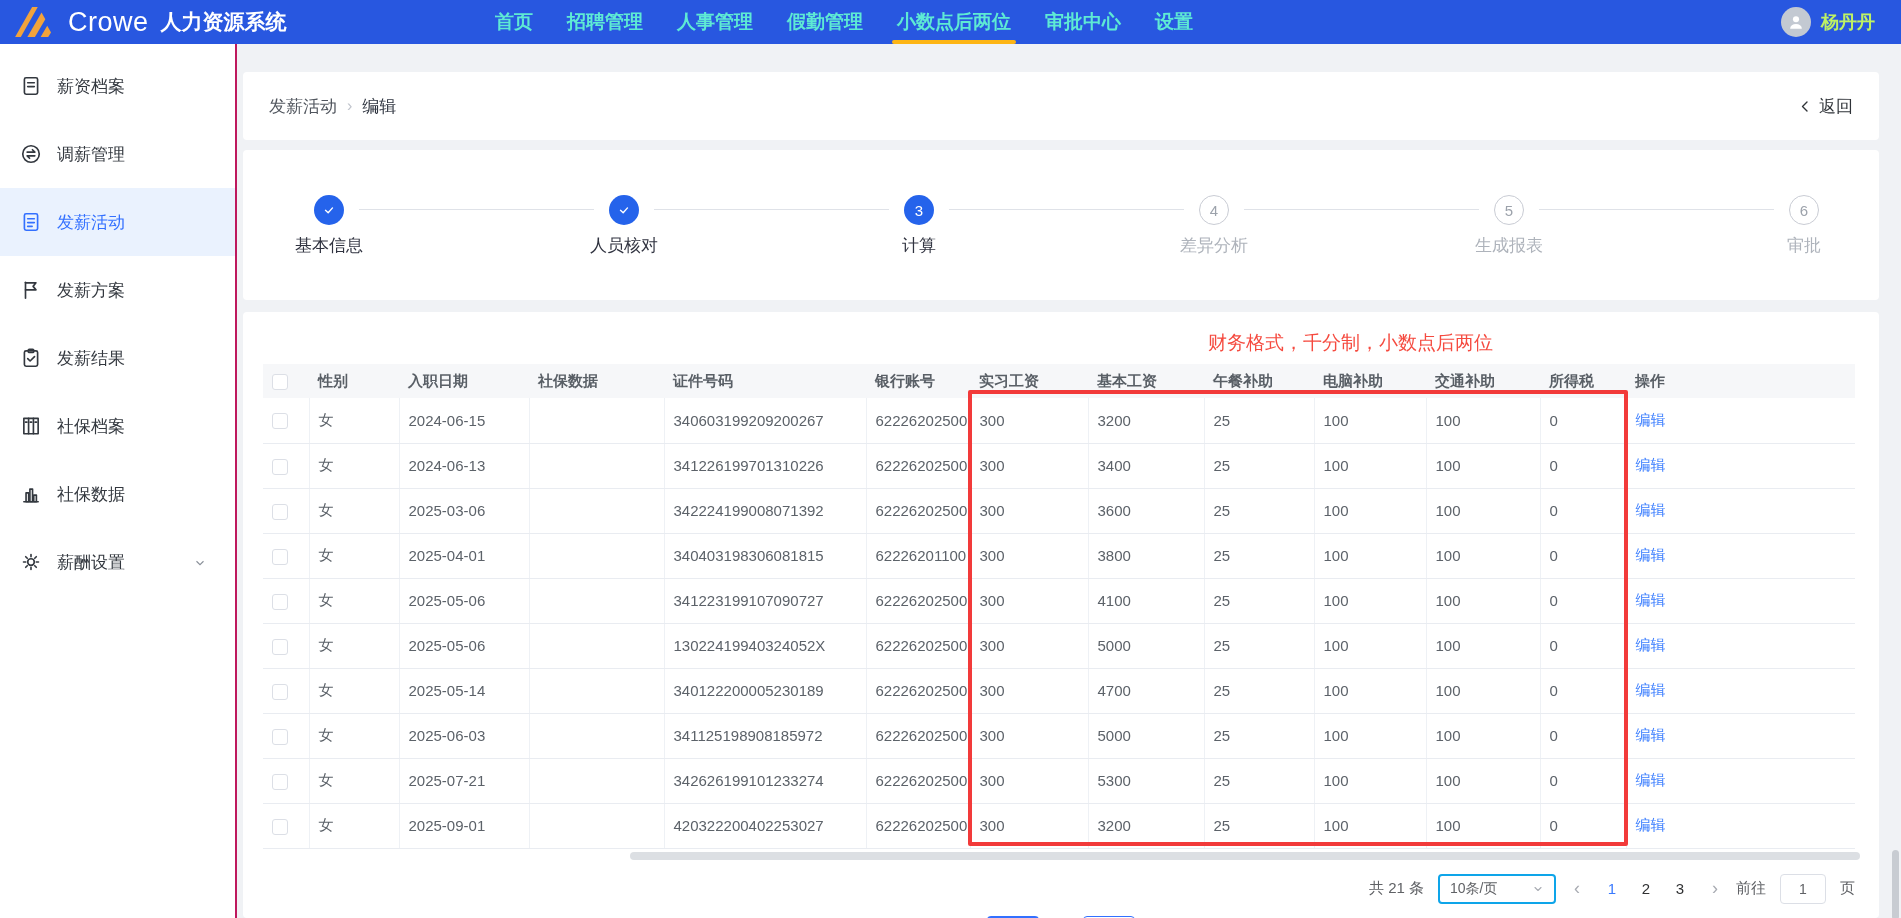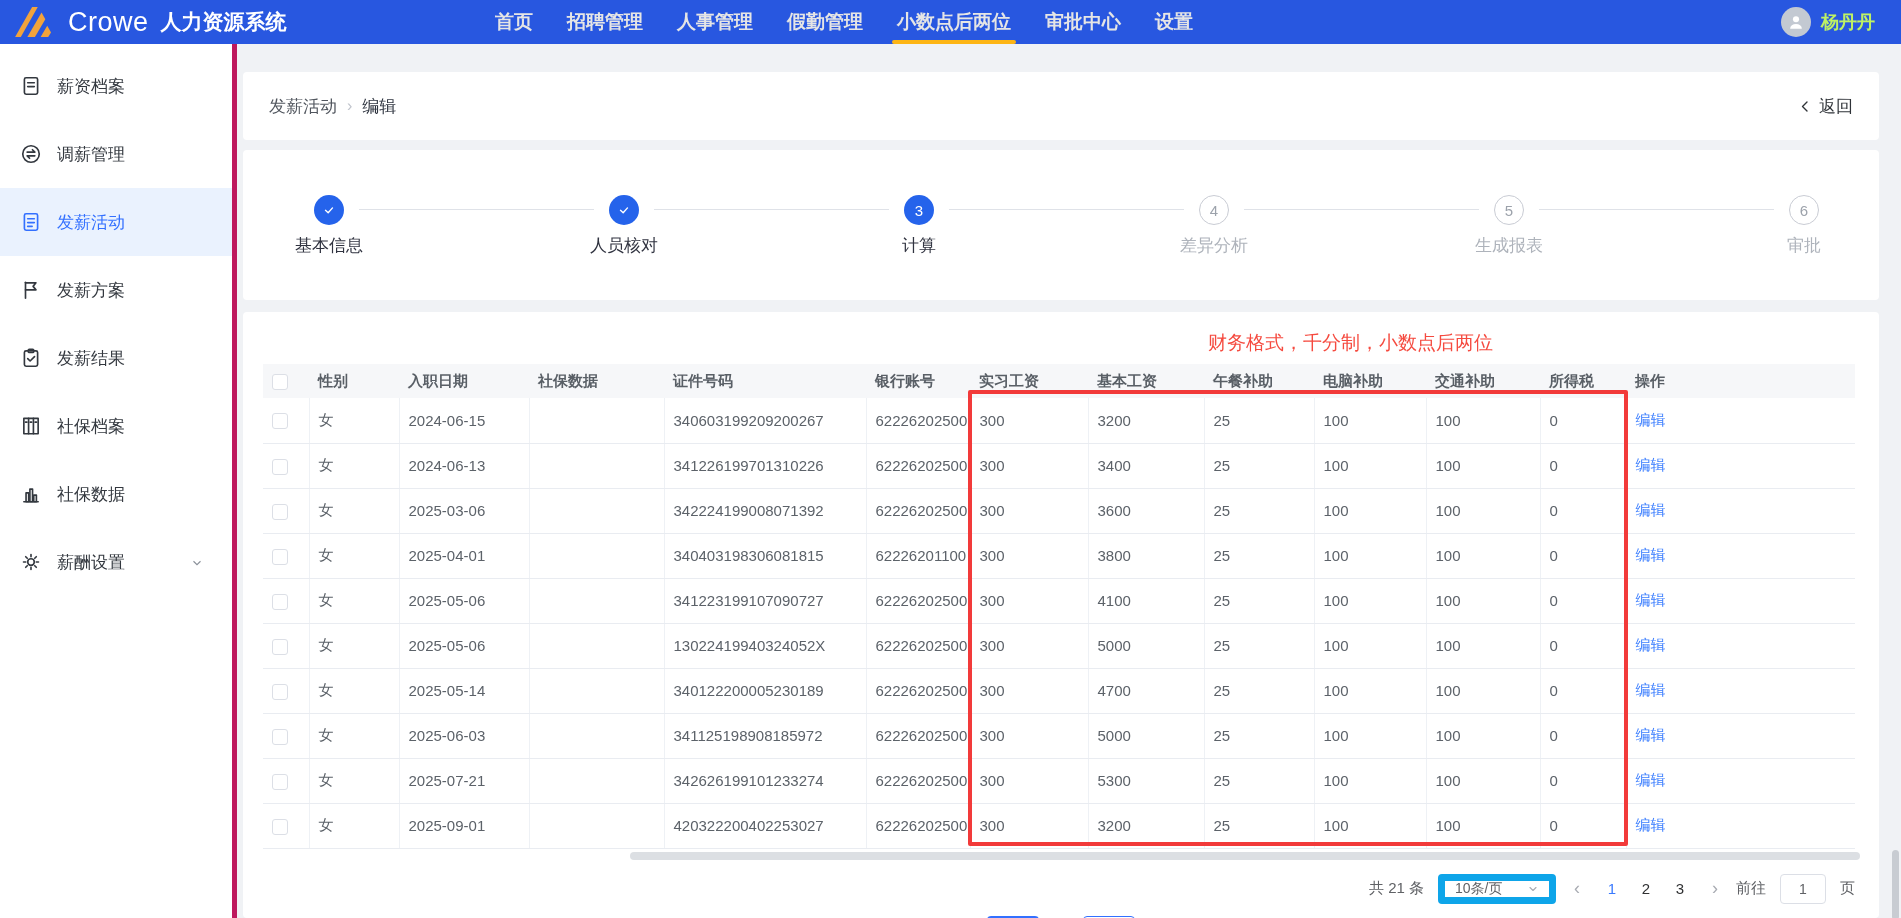--- a/index.html
+++ b/index.html
@@ -7,32 +7,32 @@
     font-family:"Liberation Sans","DejaVu Sans",sans-serif; position:relative; }
 
   
   .topbar { position:absolute; left:0; top:0; width:1901px; height:44px; background:#2857e0;
     display:flex; align-items:center; z-index:10; }
   .brand { display:flex; align-items:center; gap:12px; padding-left:12px; }
   .brand .logo { width:44px; height:34px; }
   .brand .brand-name { color:#fff; font-size:27px; letter-spacing:.5px; }
   .brand .product-name { color:#fff; font-size:21px; font-weight:bold; }
   .main-nav { position:absolute; left:478px; top:0; height:44px; display:flex; }
-  .nav-item { color:#e5e5e5; font-size:19px; font-weight:bold; line-height:44px; padding:0 17px;
+  .nav-item { color:#5eead4; font-size:19px; font-weight:bold; line-height:44px; padding:0 17px;
     position:relative; cursor:pointer; white-space:nowrap; }
   .nav-item.active::after { content:""; position:absolute; left:12px; right:12px; bottom:0;
     height:4px; background:#fdb515; border-radius:2px; }
   .topbar .user { position:absolute; right:26px; top:0; height:44px; display:flex; align-items:center; gap:10px; }
   .avatar { width:30px; height:30px; border-radius:50%; background:#c3c9d2; display:flex;
     align-items:center; justify-content:center; }
   .user-name { color:#bef264; font-size:18px; font-weight:bold; }
 
   
   .sidebar { position:absolute; left:0; top:44px; width:237px; height:874px; background:#fff;
-    border-right:5px solid #be185d; padding-top:8px; }
+    border-right:2px solid #be185d; padding-top:8px; }
   .side-item { height:68px; display:flex; align-items:center; padding-left:20px; gap:15px;
     color:#33383f; font-size:17px; cursor:pointer; position:relative; }
   .side-item.active { background:#eaf2fe; color:#3370ff; }
   .side-item .icon { width:22px; height:22px; flex:none; }
   .side-item .icon svg { width:22px; height:22px; stroke:currentColor; fill:none;
     stroke-width:1.5; stroke-linecap:round; stroke-linejoin:round; }
   .side-item .chev { position:absolute; right:28px; width:14px; height:14px; color:#8a9099; }
   .side-item .chev svg { width:14px; height:14px; stroke:currentColor; fill:none; stroke-width:1.6; }
 
   
@@ -72,21 +72,21 @@
     white-space:nowrap; overflow:hidden; background:#fff; }
   table.data td:last-child { border-right:none; }
   .cb { width:16px; height:16px; border:1px solid #dcdfe6; border-radius:3px; background:#fff;
     display:inline-block; vertical-align:middle; cursor:pointer; }
   .edit-link { color:#3d7fff; cursor:pointer; }
 
   .h-scrollbar { margin:3px 0 0 367px; width:1230px; height:8px; background:#dcdfe3; border-radius:4px; }
 
   .pagination { display:flex; justify-content:flex-end; align-items:center; gap:14px;
     margin-top:14px; padding-right:4px; font-size:15px; color:#606266; }
-  .page-size-select { width:118px; height:30px; border:7px solid #0ea5e9; border-radius:4px;
+  .page-size-select { width:118px; height:30px; border:2px solid #0ea5e9; border-radius:4px;
     display:flex; align-items:center; justify-content:space-between; padding:0 10px;
     font-size:14px; color:#606266; cursor:pointer; }
   .page-size-select svg { width:12px; height:12px; stroke:#a8abb2; fill:none; stroke-width:1.8;
     stroke-linecap:round; stroke-linejoin:round; }
   .pg-arrow { color:#a8abb2; font-size:18px; padding:0 4px; cursor:pointer; }
   .pg-pages { display:flex; gap:6px; }
   .pg-num { min-width:28px; text-align:center; color:#303133; cursor:pointer; }
   .pg-num.active { color:#3a7afe; }
   .goto-input { width:46px; height:30px; border:1px solid #dcdfe6; border-radius:4px;
     text-align:center; font-size:14px; color:#606266; outline:none; }

